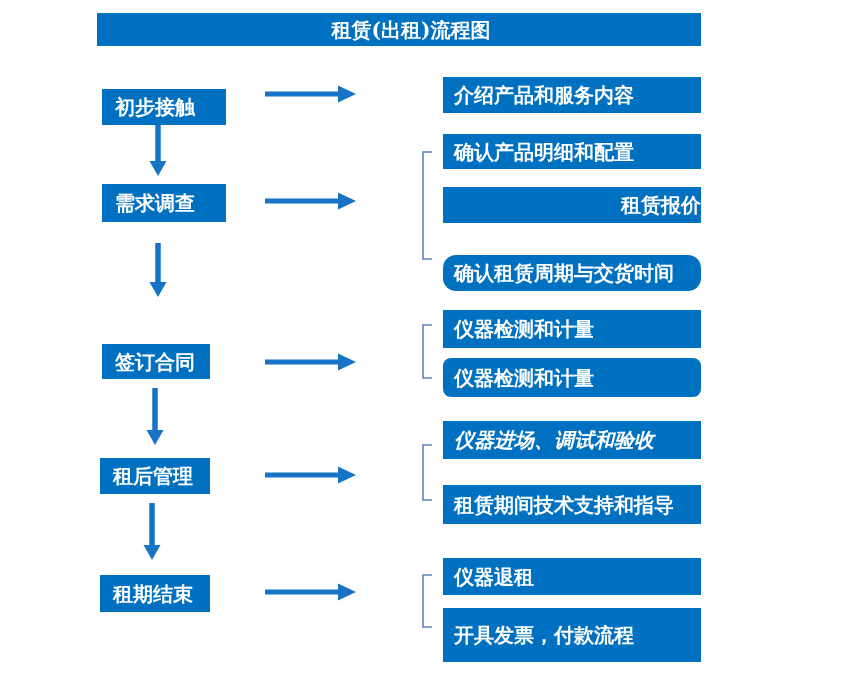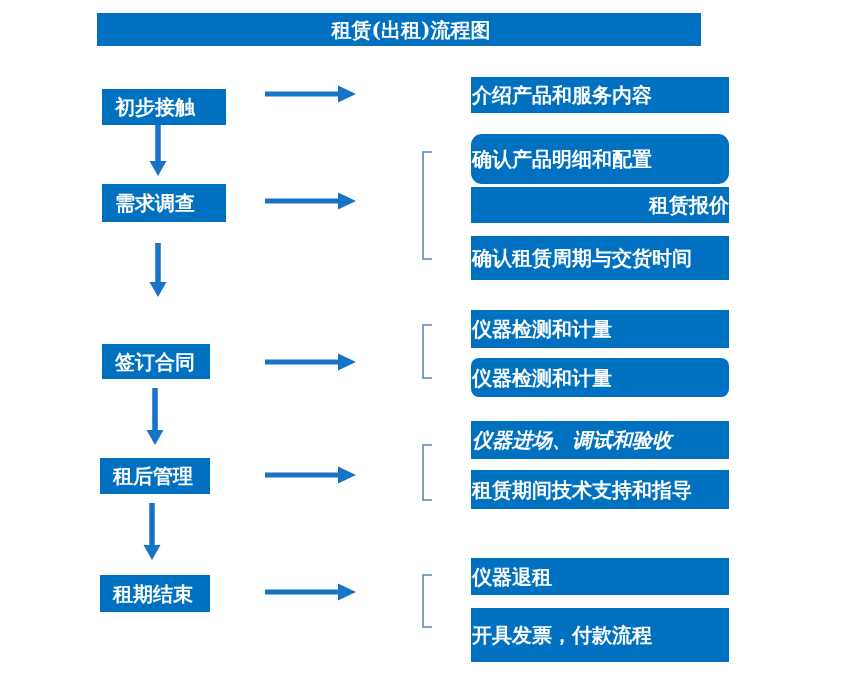--- a/index.html
+++ b/index.html
@@ -29,21 +29,21 @@
     white-space:nowrap;
     line-height:1;
   }
   .title-bar{
     left:97px;top:13px;width:604px;height:33px;
     justify-content:center;
     font-size:20px;
     padding-left:24px;
   }
   .step-box{padding-left:13px;}
-  .output-box{left:443px;width:258px;padding-left:1px;margin-left:28px;}
+  .output-box{left:443px;width:258px;padding-left:11px;}
   #connectors{position:absolute;left:0;top:0;width:844px;height:688px;}
   #connectors .arrow{fill:var(--arrow);stroke:none;}
   #connectors .bracket{fill:none;stroke:var(--bracket);stroke-width:1.6px;}
 </style>
 </head>
 <body>
 
 <div id="canvas">
 
   <svg id="connectors" viewBox="0 0 844 688" xmlns="http://www.w3.org/2000/svg">
@@ -82,41 +82,41 @@
     <span>租后管理</span>
   </div>
   <div class="box step-box" style="left:100px;top:575px;width:110px;height:37px;">
     <span>租期结束</span>
   </div>
 
   <div class="box output-box" style="top:77px;height:36px;">
     <span>介绍产品和服务内容</span>
   </div>
 
-  <div class="box output-box" style="top:134px;height:50px;border-radius:11px;">
+  <div class="box output-box" style="top:134px;height:35px;">
     <span>确认产品明细和配置</span>
   </div>
   <div class="box output-box" style="top:187px;height:36px;justify-content:flex-end;">
     <span>租赁报价</span>
   </div>
-  <div class="box output-box" style="top:236px;height:44px;">
+  <div class="box output-box" style="top:255px;height:36px;border-radius:13px;">
     <span>确认租赁周期与交货时间</span>
   </div>
 
   <div class="box output-box" style="top:310px;height:38px;">
     <span>仪器检测和计量</span>
   </div>
   <div class="box output-box" style="top:358px;height:39px;border-radius:8px;">
     <span>仪器检测和计量</span>
   </div>
 
   <div class="box output-box" style="top:421px;height:38px;font-style:italic;">
     <span>仪器进场、调试和验收</span>
   </div>
-  <div class="box output-box" style="top:470px;height:39px;">
+  <div class="box output-box" style="top:485px;height:39px;">
     <span>租赁期间技术支持和指导</span>
   </div>
 
   <div class="box output-box" style="top:558px;height:37px;">
     <span>仪器退租</span>
   </div>
   <div class="box output-box" style="top:608px;height:54px;">
     <span>开具发票，付款流程</span>
   </div>
 

